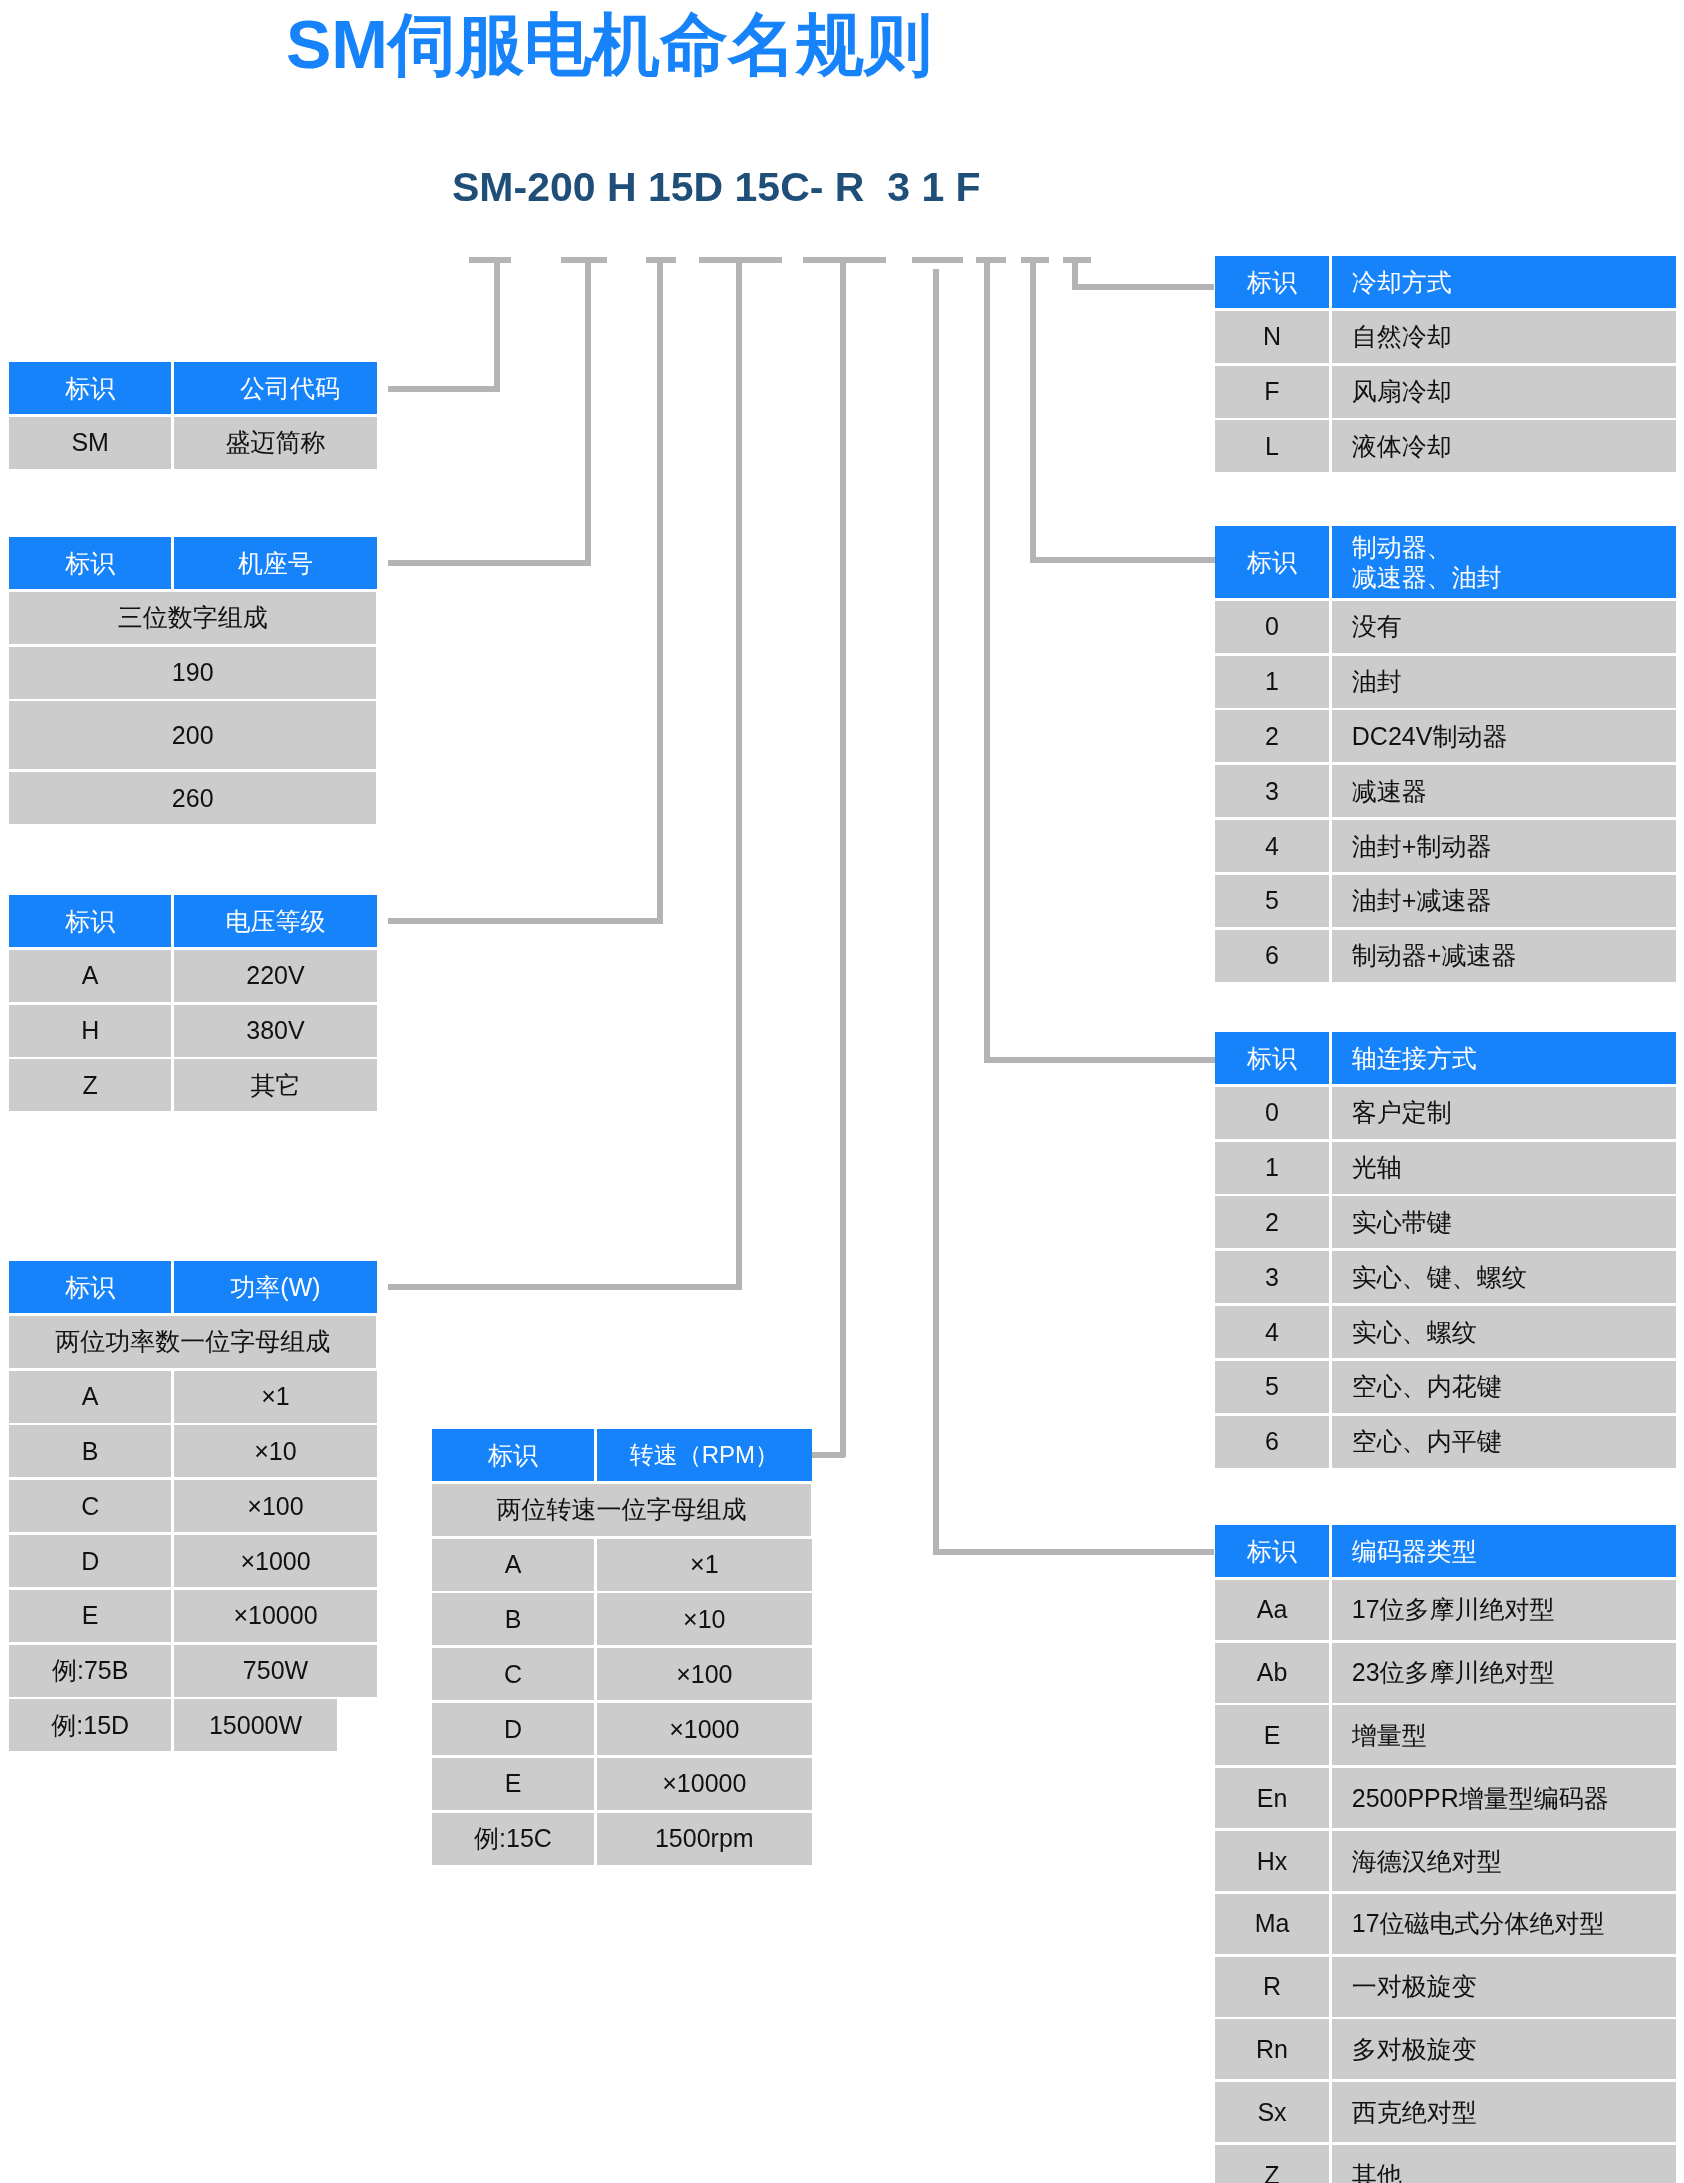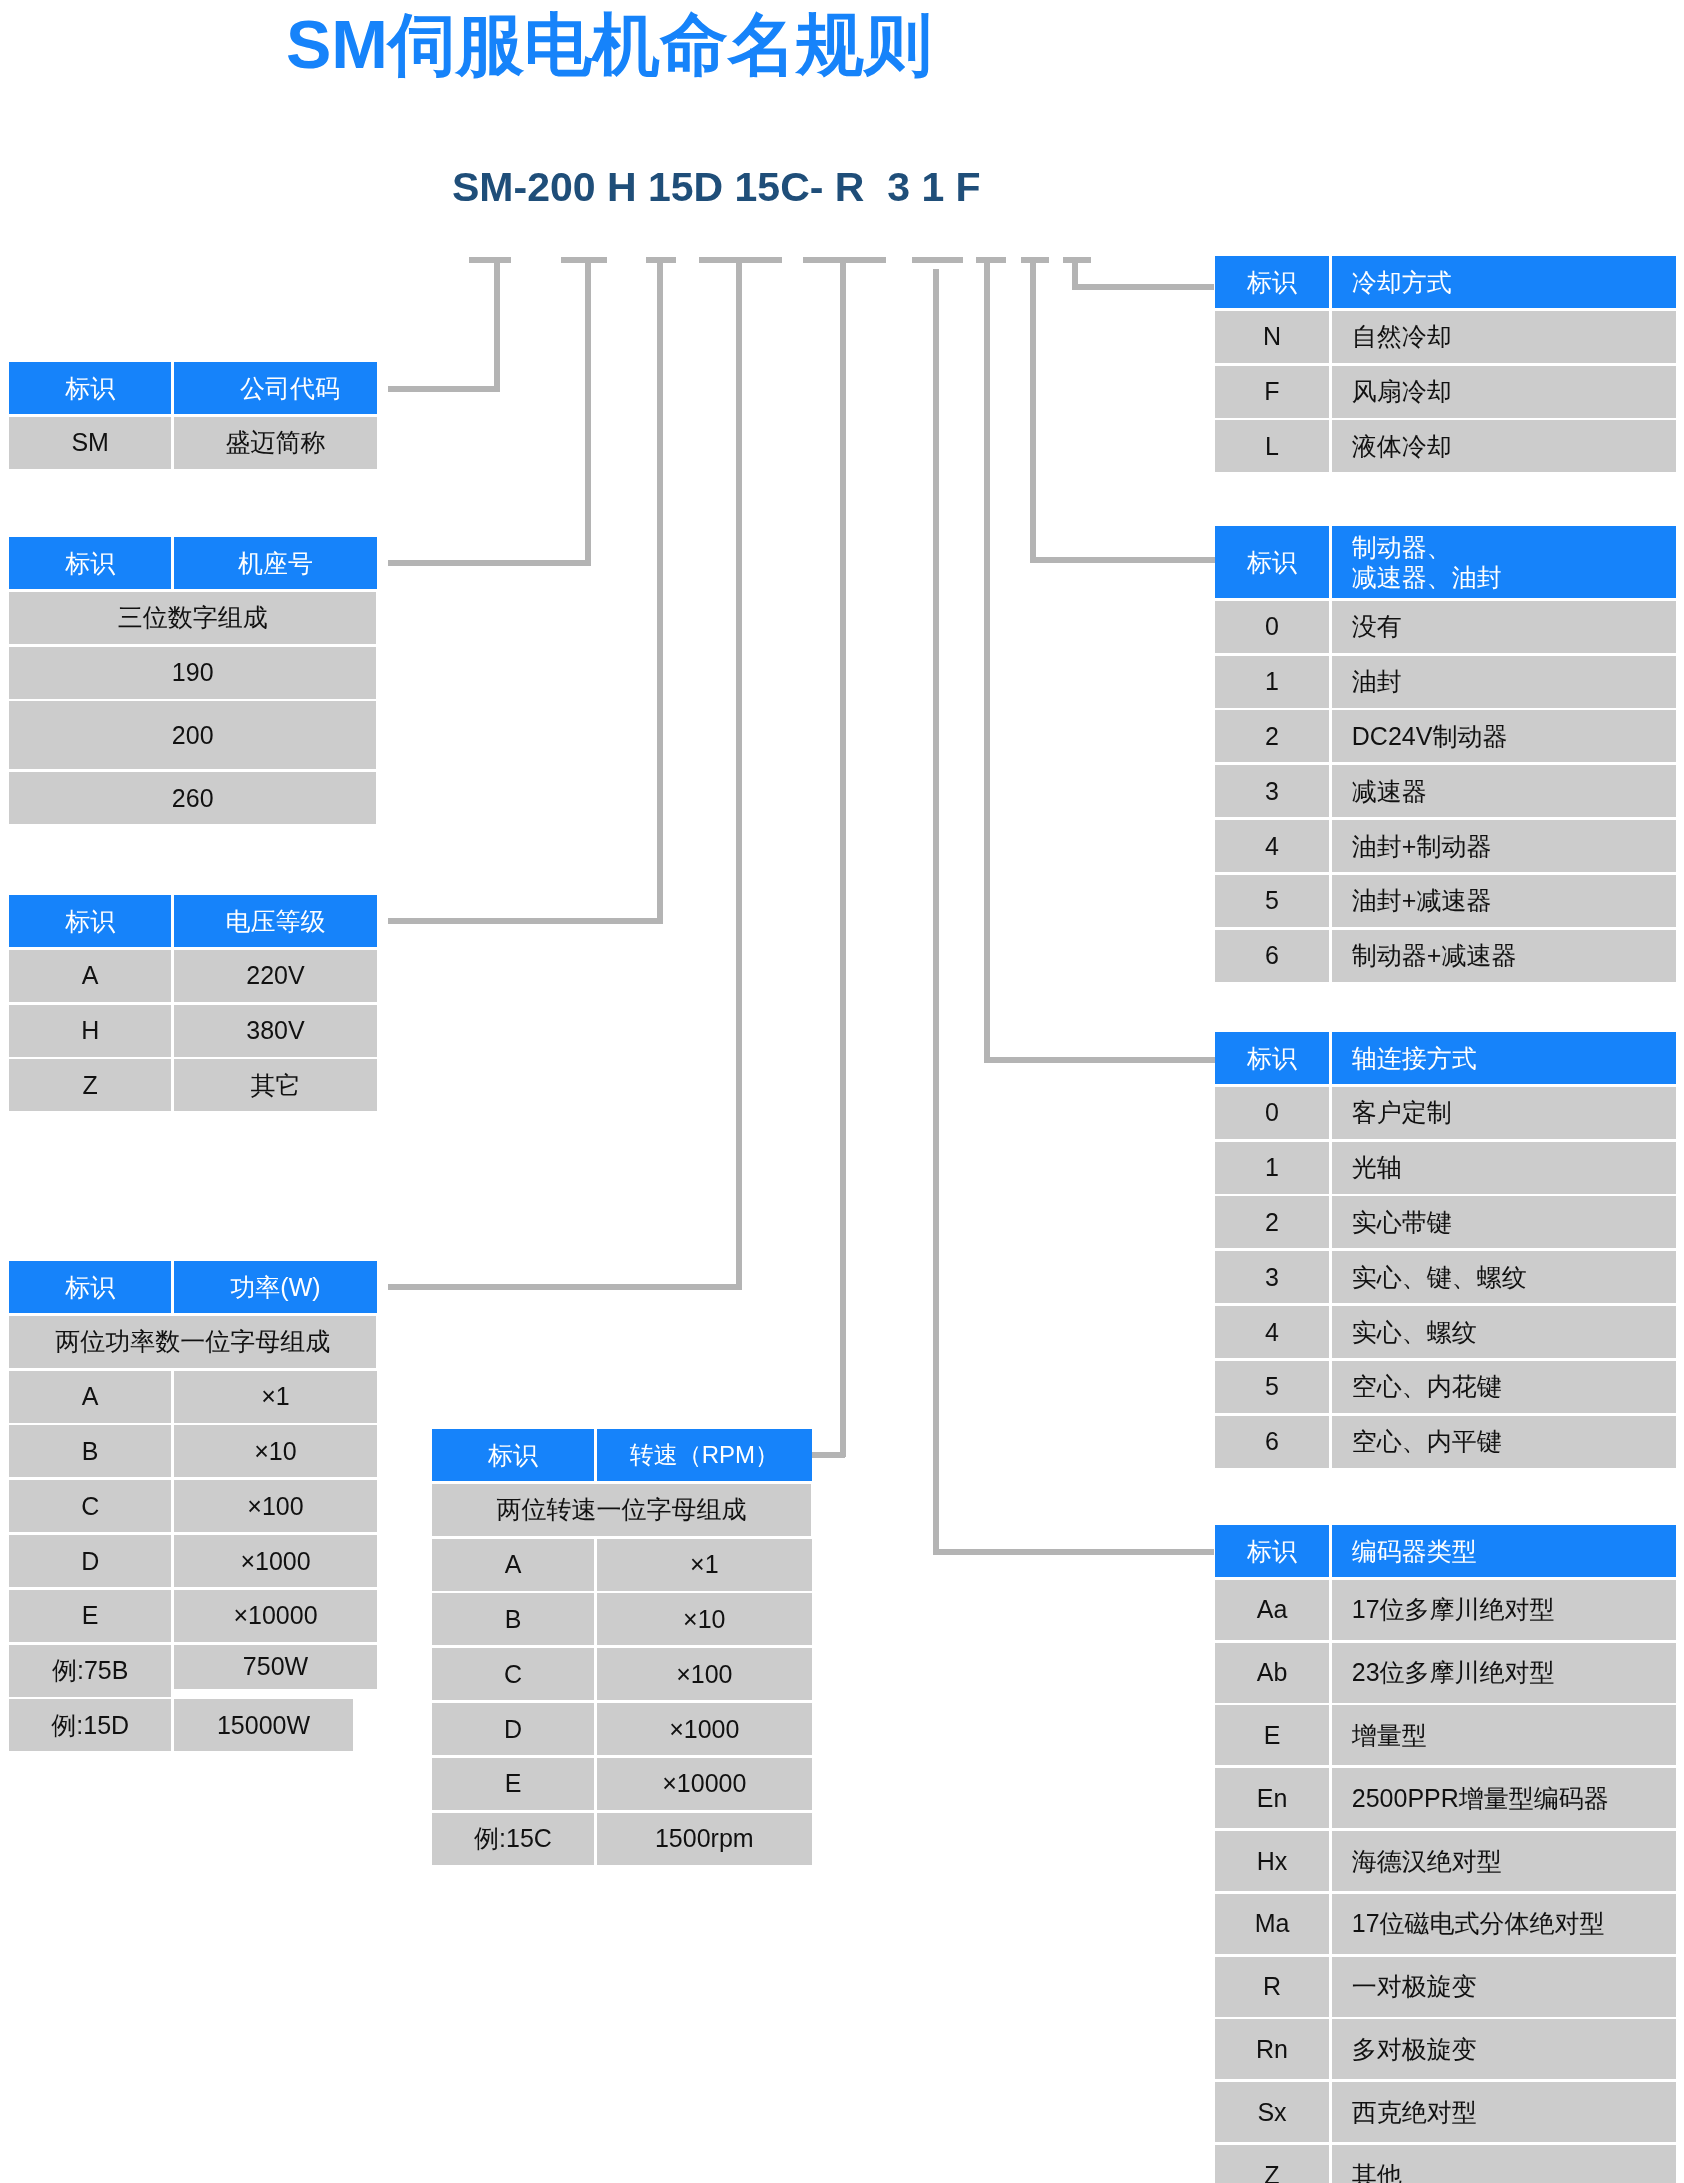--- a/index.html
+++ b/index.html
@@ -158,25 +158,25 @@
   <div class="trow">
     <div class="cell c-id" style="width:162px;height:52px;">D</div>
     <div class="cell c-val" style="width:203px;height:52px;">×1000</div>
   </div>
   <div class="trow">
     <div class="cell c-id" style="width:162px;height:52px;">E</div>
     <div class="cell c-val" style="width:203px;height:52px;">×10000</div>
   </div>
   <div class="trow">
     <div class="cell c-id" style="width:162px;height:52px;">例:75B</div>
-    <div class="cell c-val" style="width:203px;height:44px;">750W</div>
+    <div class="cell c-val" style="width:203px;height:52px;">750W</div>
   </div>
   <div class="trow">
     <div class="cell c-id" style="width:162px;height:52px;">例:15D</div>
-    <div class="cell c-val" style="width:179px;height:52px;">15000W</div>
+    <div class="cell c-val" style="width:163px;height:52px;">15000W</div>
   </div>
 </div>
 
 <div class="tbl left" style="left:432px;top:1429px;">
   <div class="trow hdr">
     <div class="cell c-id" style="width:162px;height:52px;">标识</div>
     <div class="cell c-val" style="width:215px;height:52px;font-size:24px;">转速（RPM）</div>
   </div>
   <div class="trow">
     <div class="cell span2" style="width:379px;height:52px;">两位转速一位字母组成</div>

